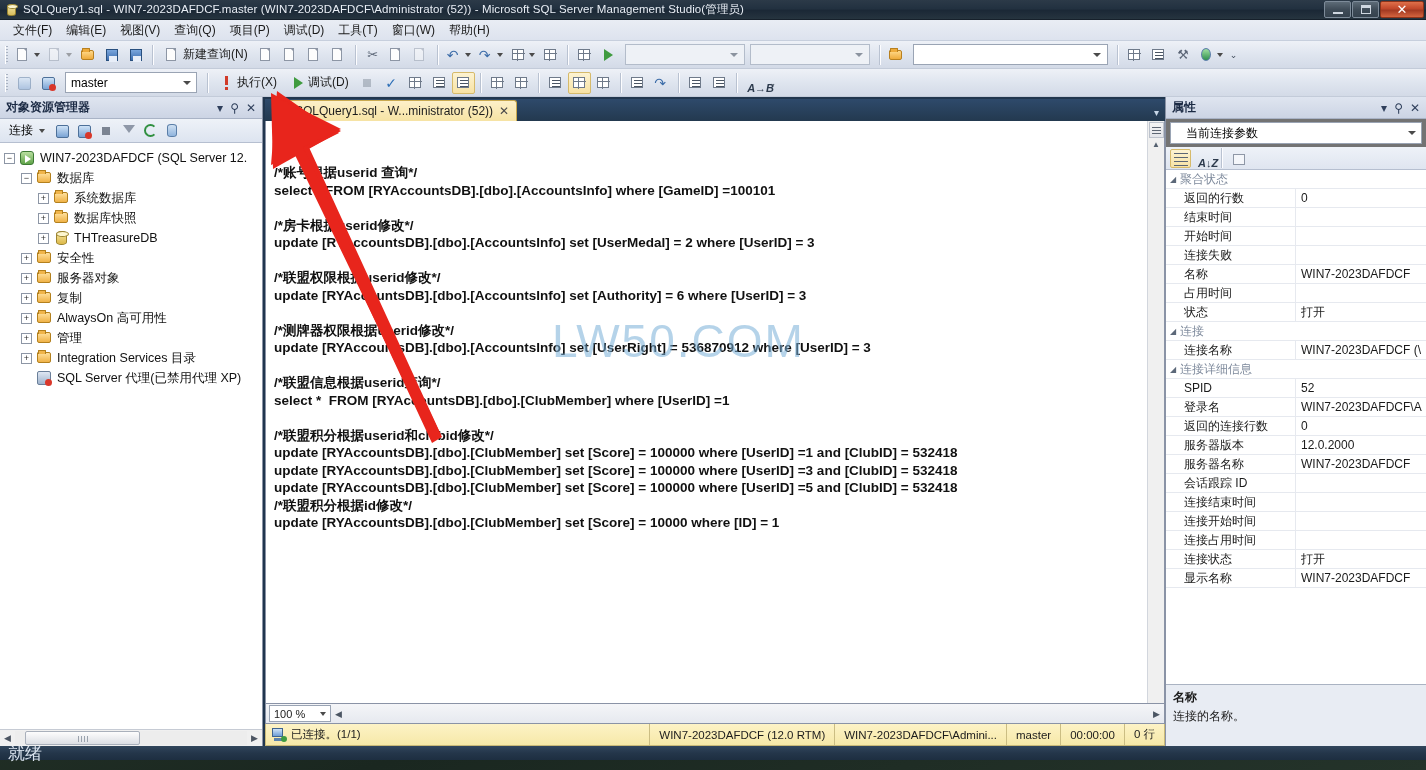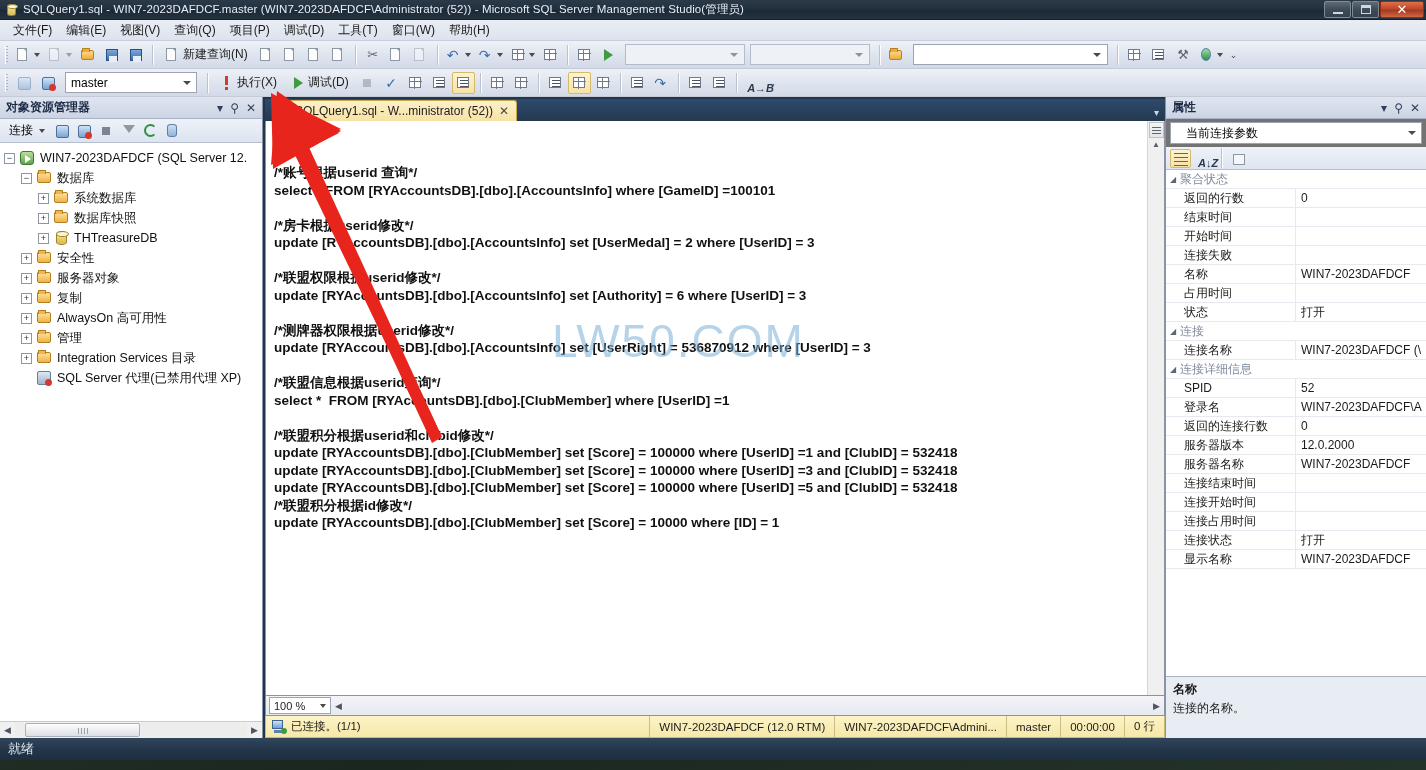--- a/index.html
+++ b/index.html
@@ -296,23 +296,23 @@
   .pcat-tri{width:14px;text-align:center;font-size:8px;color:#5c6879;}
   .pname{width:115px;padding-left:4px;color:#1a1a1a;white-space:nowrap;overflow:hidden;}
   .prow.cat .pname{color:#7e8a9c; padding-left:0;}
   .pval{flex:1;padding-left:5px;color:#1a1a1a;white-space:nowrap;overflow:hidden;border-left:1px solid #e6e9ef;height:100%;display:flex;align-items:center;}
   #propdesc{
     height:62px;border-top:1px solid #aab3c2;background:#e8ecf3;padding:4px 7px;font-size:12px;color:#1a1a1a;
   }
   #propdesc .pd-title{font-weight:bold;margin-bottom:2px;}
   
   #statusbar{
-    height: 22px;
+    height: 14px;
     background: linear-gradient(180deg,#31465c 0%,#24364a 50%,#1d2e40 100%);
-    color:#dbe4ef; font-size:13px;
+    color:#dbe4ef; font-size:17px;
     display:flex; align-items:center; padding:0 4px;
   }
   #statusbar .sb-right{margin-left:auto;display:flex;align-items:center;}
   .sb-cell{padding:0 26px;white-space:nowrap;}
   .sb-grip{width:14px;height:14px;margin-left:6px;
     background:repeating-linear-gradient(135deg,#93a2b4 0 1px,transparent 1px 3px);}
   
   #arrow-annotation{
     position:absolute; left:255px; top:85px; width:200px; height:360px;
     pointer-events:none; z-index: 50;
@@ -893,20 +893,25 @@
             <span class="pname">服务器版本</span>
             <span class="pval">12.0.2000</span>
           </div>
           <div class="prow">
             <span class="pcat-tri"></span>
             <span class="pname">服务器名称</span>
             <span class="pval">WIN7-2023DAFDCF</span>
           </div>
           <div class="prow">
             <span class="pcat-tri"></span>
+            <span class="pname">会话跟踪 ID</span>
+            <span class="pval"></span>
+          </div>
+          <div class="prow">
+            <span class="pcat-tri"></span>
             <span class="pname">连接结束时间</span>
             <span class="pval"></span>
           </div>
           <div class="prow">
             <span class="pcat-tri"></span>
             <span class="pname">连接开始时间</span>
             <span class="pval"></span>
           </div>
           <div class="prow">
             <span class="pcat-tri"></span>

